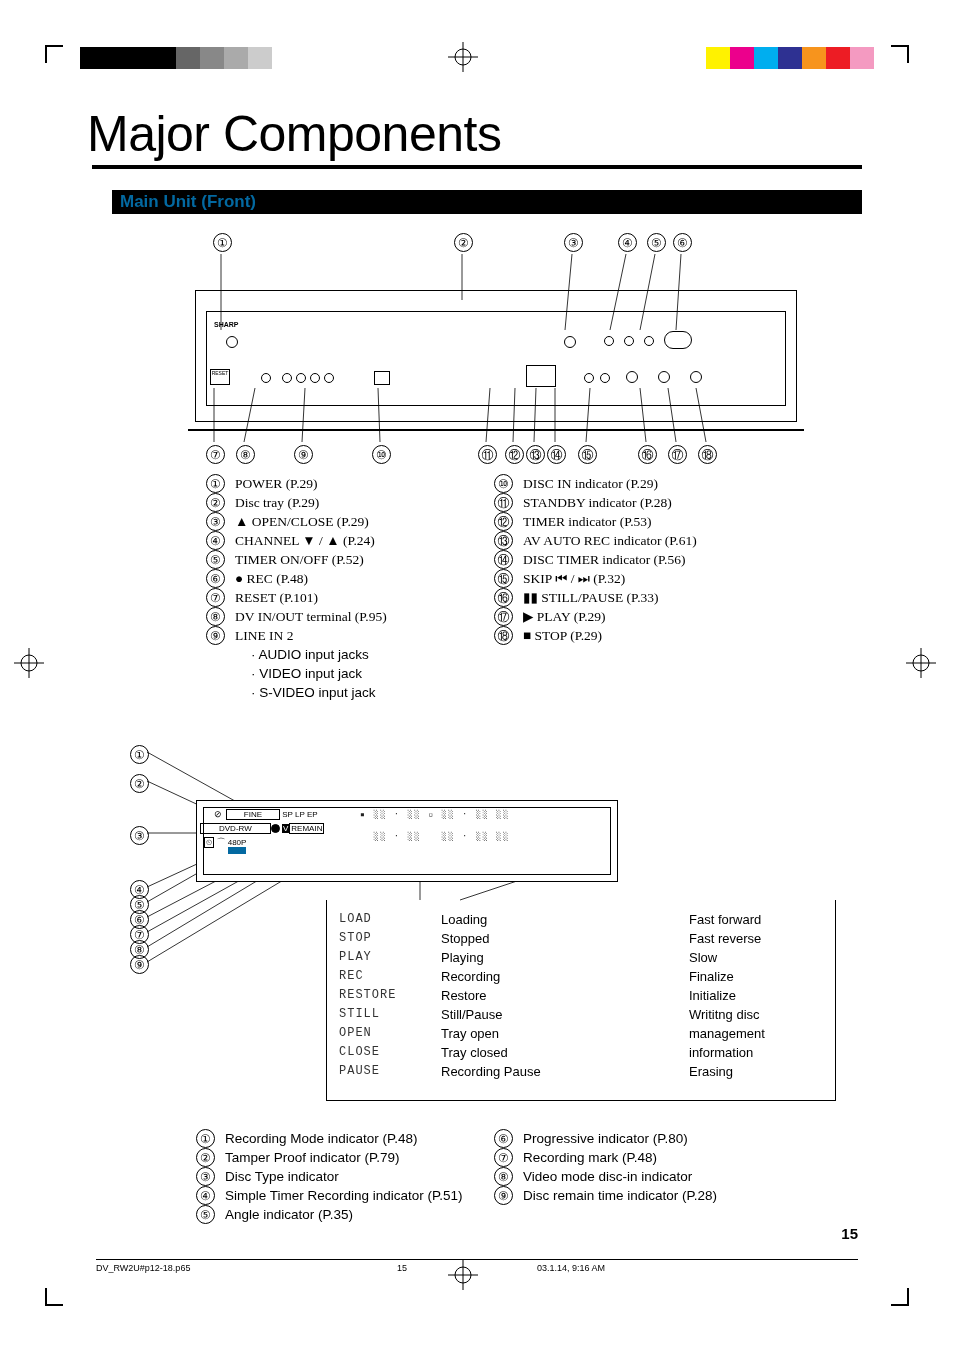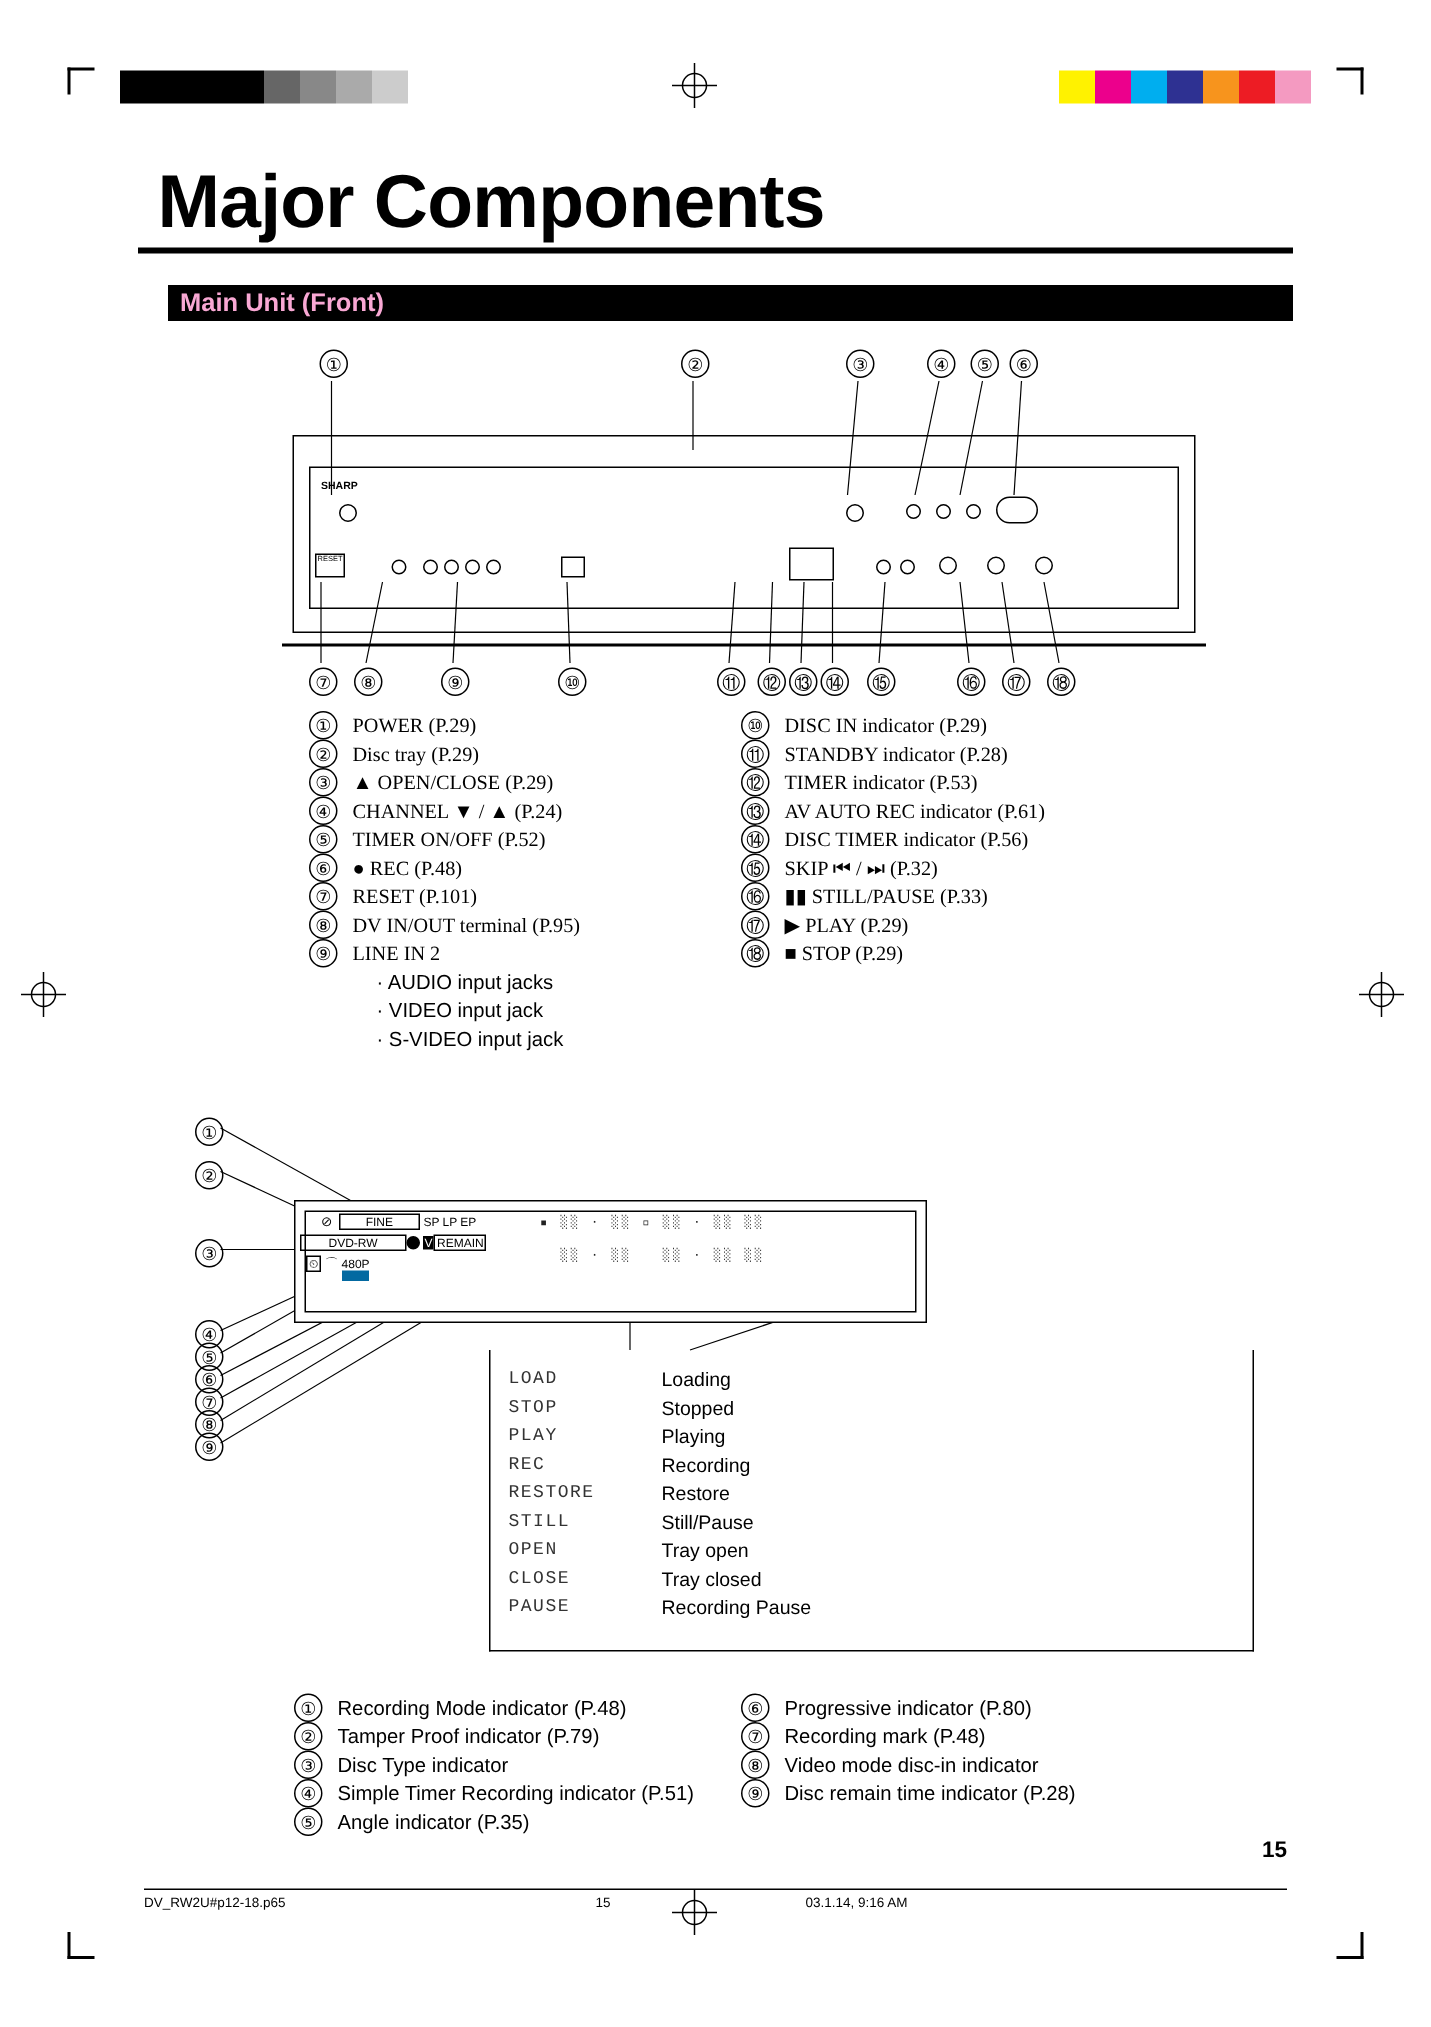--- a/index.html
+++ b/index.html
@@ -3,23 +3,23 @@
 <meta charset="utf-8">
 <style>
 html,body{margin:0;padding:0;background:#fff;font-family:Arial,Helvetica,sans-serif;color:#000}
 .page{width:954px;height:1351px;position:relative;overflow:hidden}
 .top-bars{position:absolute;top:45px;left:0;right:0;height:26px}
 .top-bars .left{position:absolute;left:80px;top:2px;display:flex}
 .top-bars .right{position:absolute;right:80px;top:2px;display:flex}
 .top-bars span{width:24px;height:22px;display:inline-block}
 .crosshair{position:absolute;width:30px;height:30px}
 .crosshair svg{width:100%;height:100%}
-.title{position:absolute;left:105px;top:105px;font-size:50px;font-weight:bold;letter-spacing:-.5px}
+.title{position:absolute;left:87px;top:105px;font-size:50px;font-weight:normal;letter-spacing:-.5px}
 .title-rule{position:absolute;left:92px;top:165px;width:770px;height:4px;background:#000}
-.sectionbar{position:absolute;left:112px;width:750px;height:24px;background:#000;color:#f9a8d4;font-weight:bold;font-size:17px;line-height:24px;padding-left:8px;box-sizing:border-box}
+.sectionbar{position:absolute;left:112px;width:750px;height:24px;background:#000;color:#0369a1;font-weight:bold;font-size:17px;line-height:24px;padding-left:8px;box-sizing:border-box}
 .sect1{top:190px}
 .sect2{top:712px}
 .circlenum{display:inline-flex;align-items:center;justify-content:center;border:1.5px solid #000;border-radius:50%;width:17px;height:17px;font-size:12px;font-weight:normal;line-height:1}
 .diag{position:absolute;left:195px;top:290px;width:600px;height:130px;border:1px solid #000;background:#fff}
 .diag .body{position:absolute;left:10px;right:10px;top:20px;bottom:15px;border:1px solid #000}
 .diag .shelf{position:absolute;left:-8px;right:-8px;bottom:-10px;height:12px;border-bottom:2px solid #000}
 .diag .btn{position:absolute;width:10px;height:10px;border:1px solid #000;border-radius:50%;background:#fff}
 .top-callouts{position:absolute;top:233px;left:0;right:0}
 .top-callouts .cn{position:absolute}
 .leaders line{stroke:#000;stroke-width:.8}
@@ -337,20 +337,29 @@
         <div class="seg">LOAD</div>
         <div class="seg">STOP</div>
         <div class="seg">PLAY</div>
         <div class="seg">REC</div>
         <div class="seg">RESTORE</div>
         <div class="seg">STILL</div>
         <div class="seg">OPEN</div>
         <div class="seg">CLOSE</div>
         <div class="seg">PAUSE</div>
       </div>
+    <div class="col" style="left:362px;width:140px" id="stat-r-txt">
+        <div>Fast forward</div>
+        <div>Fast reverse</div>
+        <div>Slow</div>
+        <div>Finalize</div>
+        <div>Initialize</div>
+        <div>Writitng disc management information</div>
+        <div>Erasing</div>
+      </div>
   </div>
 
   <div class="botlist l" id="bot-l">
       <div class="row">
         <span class="circlenum">①</span>
         <span>Recording Mode indicator (P.48)</span>
       </div>
       <div class="row">
         <span class="circlenum">②</span>
         <span>Tamper Proof indicator (P.79)</span>

